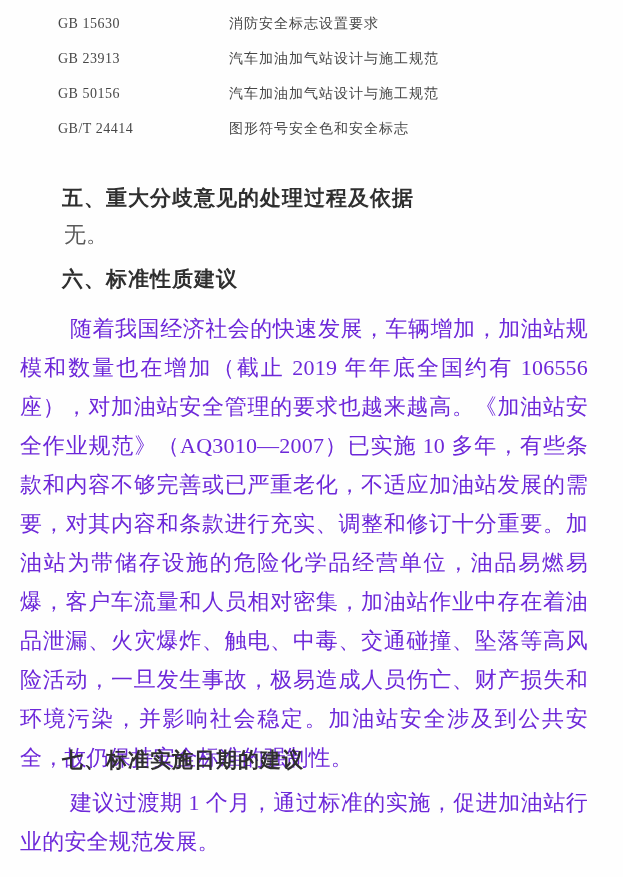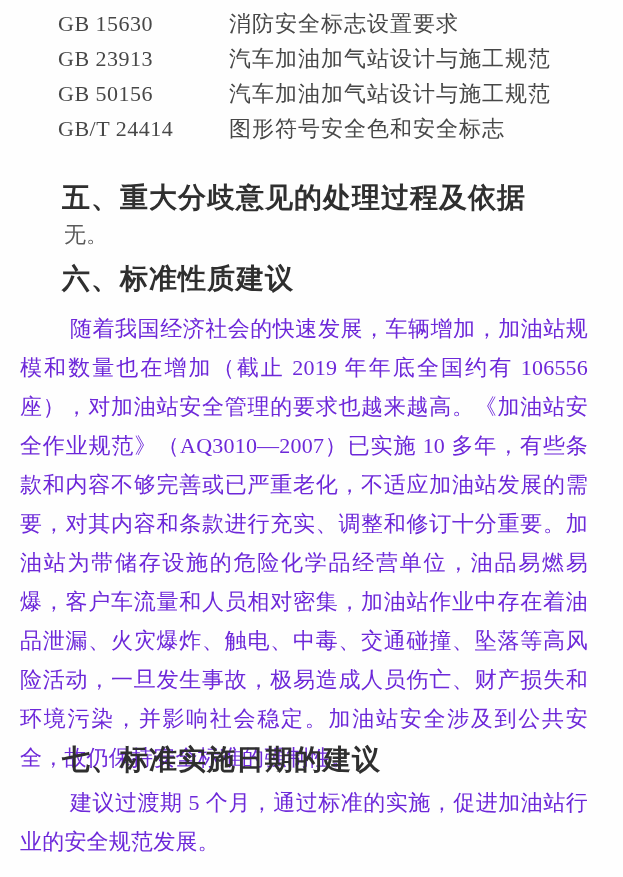--- a/index.html
+++ b/index.html
@@ -21,39 +21,39 @@
   .std-list {
     position: absolute;
     top: 6px;
     left: 58px;
     right: 20px;
   }
   .std-row {
     display: flex;
     align-items: flex-end;
     line-height: 35px;
-    font-size: 22px;
+    font-size: 14px;
     white-space: nowrap;
   }
   .std-code {
     width: 160px;
     flex: 0 0 160px;
     letter-spacing: 0.5px;
   }
   .std-title {
     letter-spacing: 1px;
     margin-left: 11px;
   }
   
   .sec-heading {
     position: absolute;
     left: 62px;
     font-family: "Liberation Sans", sans-serif;
     font-weight: bold;
-    font-size: 28px;
+    font-size: 21px;
     line-height: 28px;
     color: #2f2f2f;
     letter-spacing: 1px;
     white-space: nowrap;
   }
   .h-five  { top: 184px; }
   .h-six   { top: 265px; }
   .h-seven { top: 746px; }
   
   .p-none {
@@ -103,15 +103,15 @@
     </div>
   </div>
 
   <div class="sec-heading h-five">五、重大分歧意见的处理过程及依据</div>
   <div class="p-none">无。</div>
 
   <div class="sec-heading h-six">六、标准性质建议</div>
   <div class="body-para p-six">随着我国经济社会的快速发展，车辆增加，加油站规模和数量也在增加（截止 2019 年年底全国约有 106556 座），对加油站安全管理的要求也越来越高。《加油站安全作业规范》（AQ3010—2007）已实施 10 多年，有些条款和内容不够完善或已严重老化，不适应加油站发展的需要，对其内容和条款进行充实、调整和修订十分重要。加油站为带储存设施的危险化学品经营单位，油品易燃易爆，客户车流量和人员相对密集，加油站作业中存在着油品泄漏、火灾爆炸、触电、中毒、交通碰撞、坠落等高风险活动，一旦发生事故，极易造成人员伤亡、财产损失和环境污染，并影响社会稳定。加油站安全涉及到公共安全，故仍保持安全标准的强制性。</div>
 
   <div class="sec-heading h-seven">七、标准实施日期的建议</div>
-  <div class="body-para p-seven">建议过渡期 5 个月，通过标准的实施，促进加油站行业的安全规范发展。</div>
+  <div class="body-para p-seven">建议过渡期 1 个月，通过标准的实施，促进加油站行业的安全规范发展。</div>
 
 </div>
 
 </body></html>

